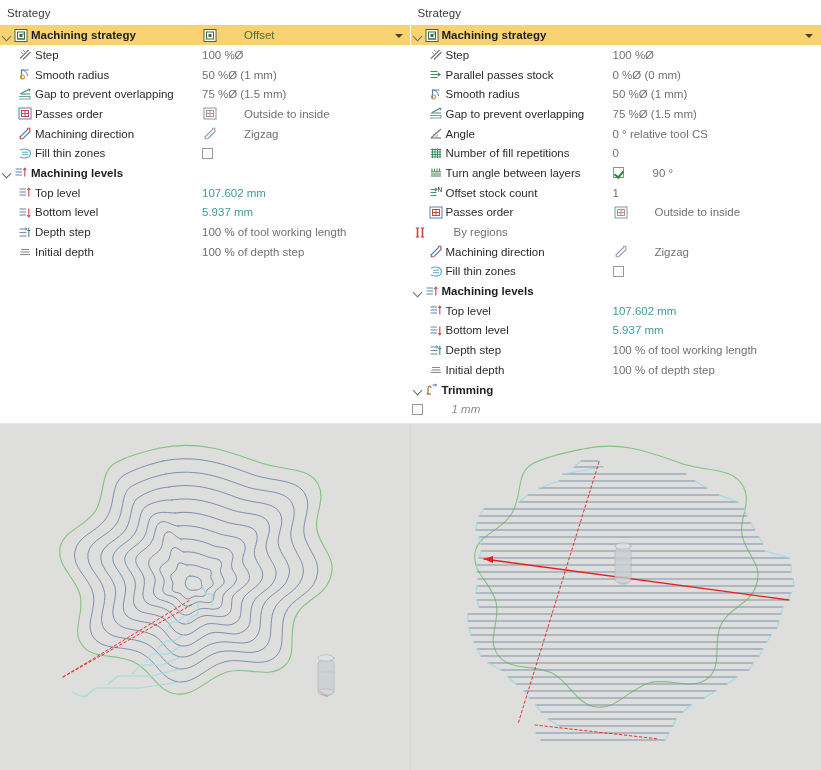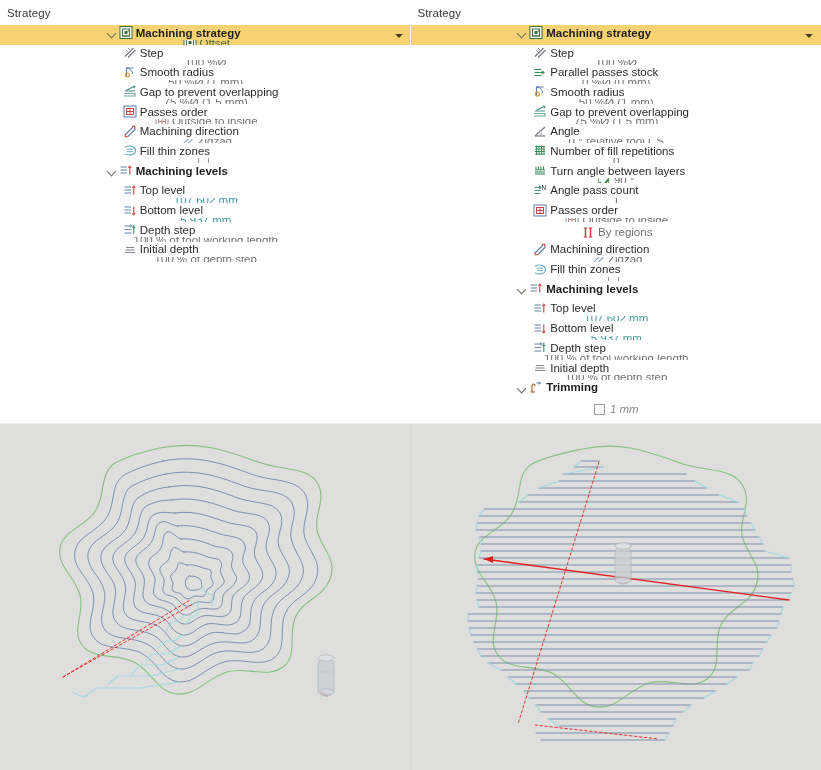--- a/index.html
+++ b/index.html
@@ -37,39 +37,39 @@
 
   
   .rows { position: relative; }
   .row {
     display: flex;
     align-items: center;
     height: 19.7px;
     font-size: 11.5px;
     position: relative;
     white-space: nowrap;
-    flex-direction: column;
   }
   .row.header-row {
     background: #f7d272;
     height: 20px;
   }
   .row .name-cell {
     display: flex;
     align-items: center;
     width: 201px;
     min-width: 201px;
     overflow: hidden;
   }
   .row .val-cell {
     display: flex;
     align-items: center;
     flex: 1;
     overflow: hidden;
     padding-left: 1px;
+    gap: 24px;
   }
 
   .twisty {
     width: 13px; min-width: 13px;
     text-align: center;
     color: #6b6b55;
     font-size: 9px;
     line-height: 1;
     position: relative;
   }
@@ -598,21 +598,21 @@
                 <svg viewBox="0 0 16 15">
                   <g stroke="#4e8e86" stroke-width="1.1" fill="none">
                     <path d="M2.5 4.5 L8.5 4.5"></path>
                     <path d="M2.5 7.5 L8.5 7.5"></path>
                     <path d="M2.5 10.5 L8.5 10.5"></path>
                     <path d="M7 3 L9 4.5 L7 6"></path>
                   </g>
                   <text x="9.5" y="7" font-size="6.5" font-family="sans-serif" fill="#2b2b2b">N</text>
                 </svg>
               </span>
-              <span class="lbl">Angle pass count</span>
+              <span class="lbl">Offset stock count</span>
             </div>
             <div class="val-cell">
               <span class="val">1</span>
             </div>
           </div>
           <div class="row">
             <div class="name-cell">
               <span class="indent"></span>
               <span class="indent" style="width: 4px; min-width: 4px;"></span>
               <span class="ico">

